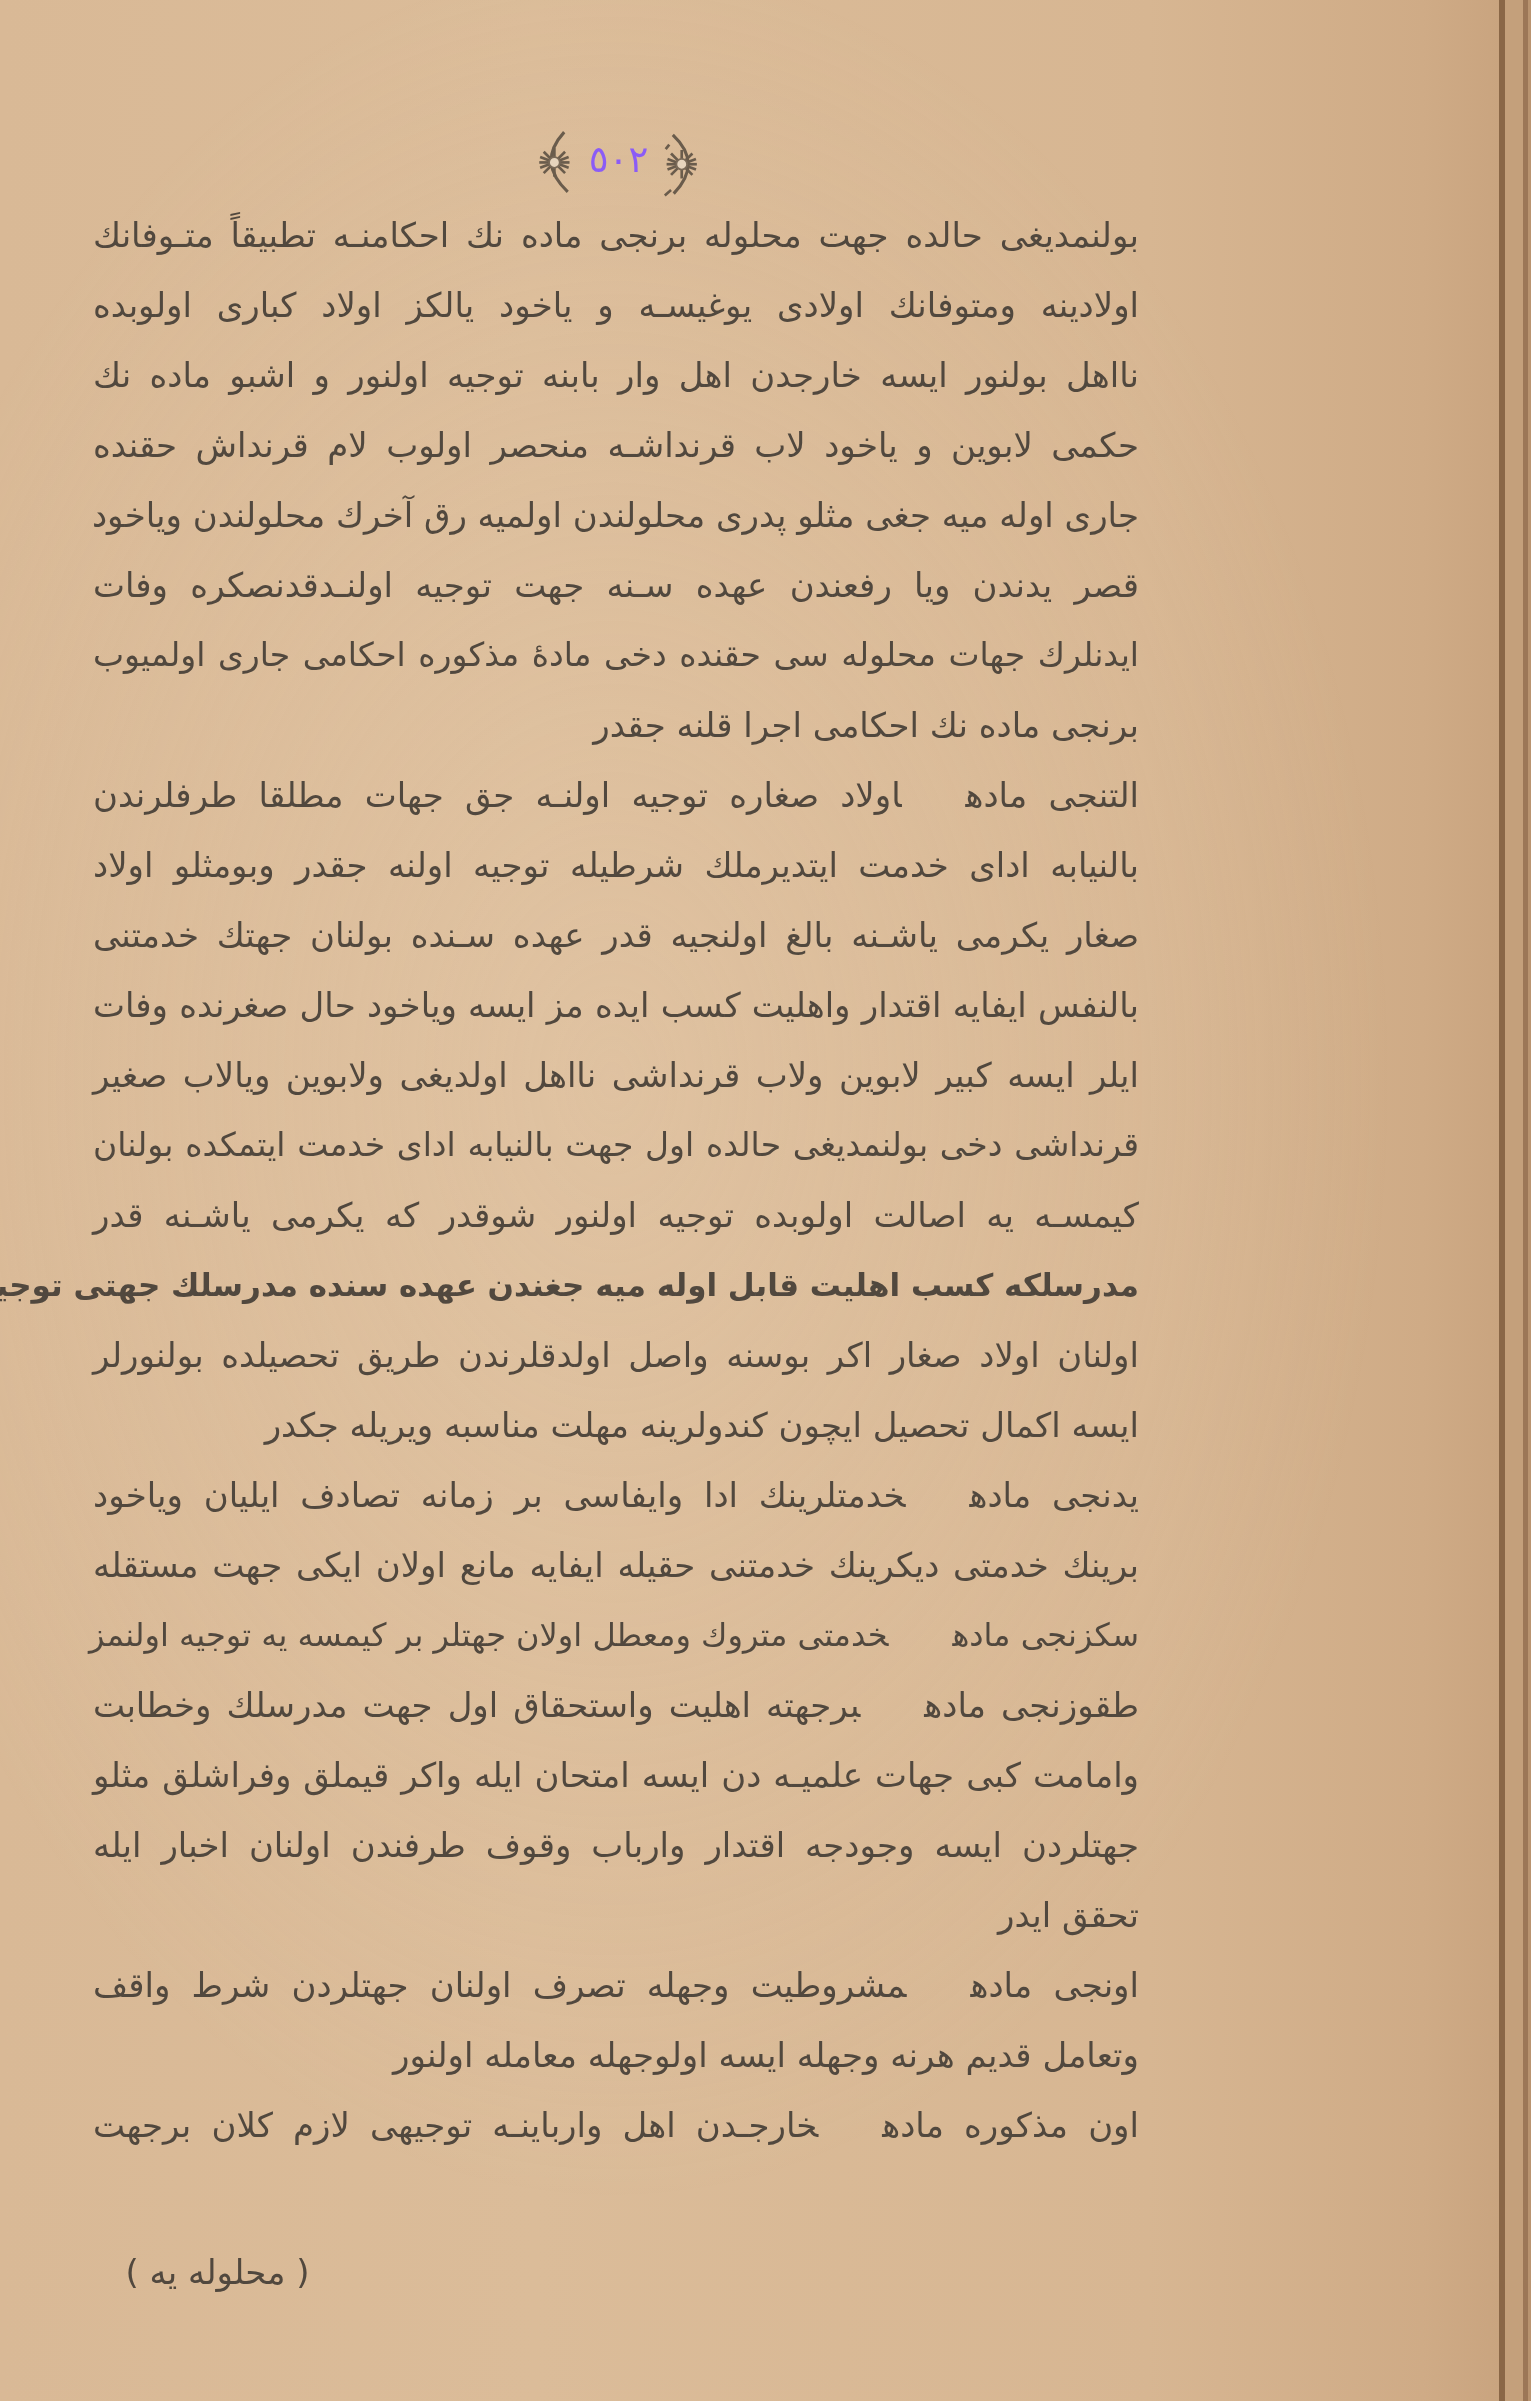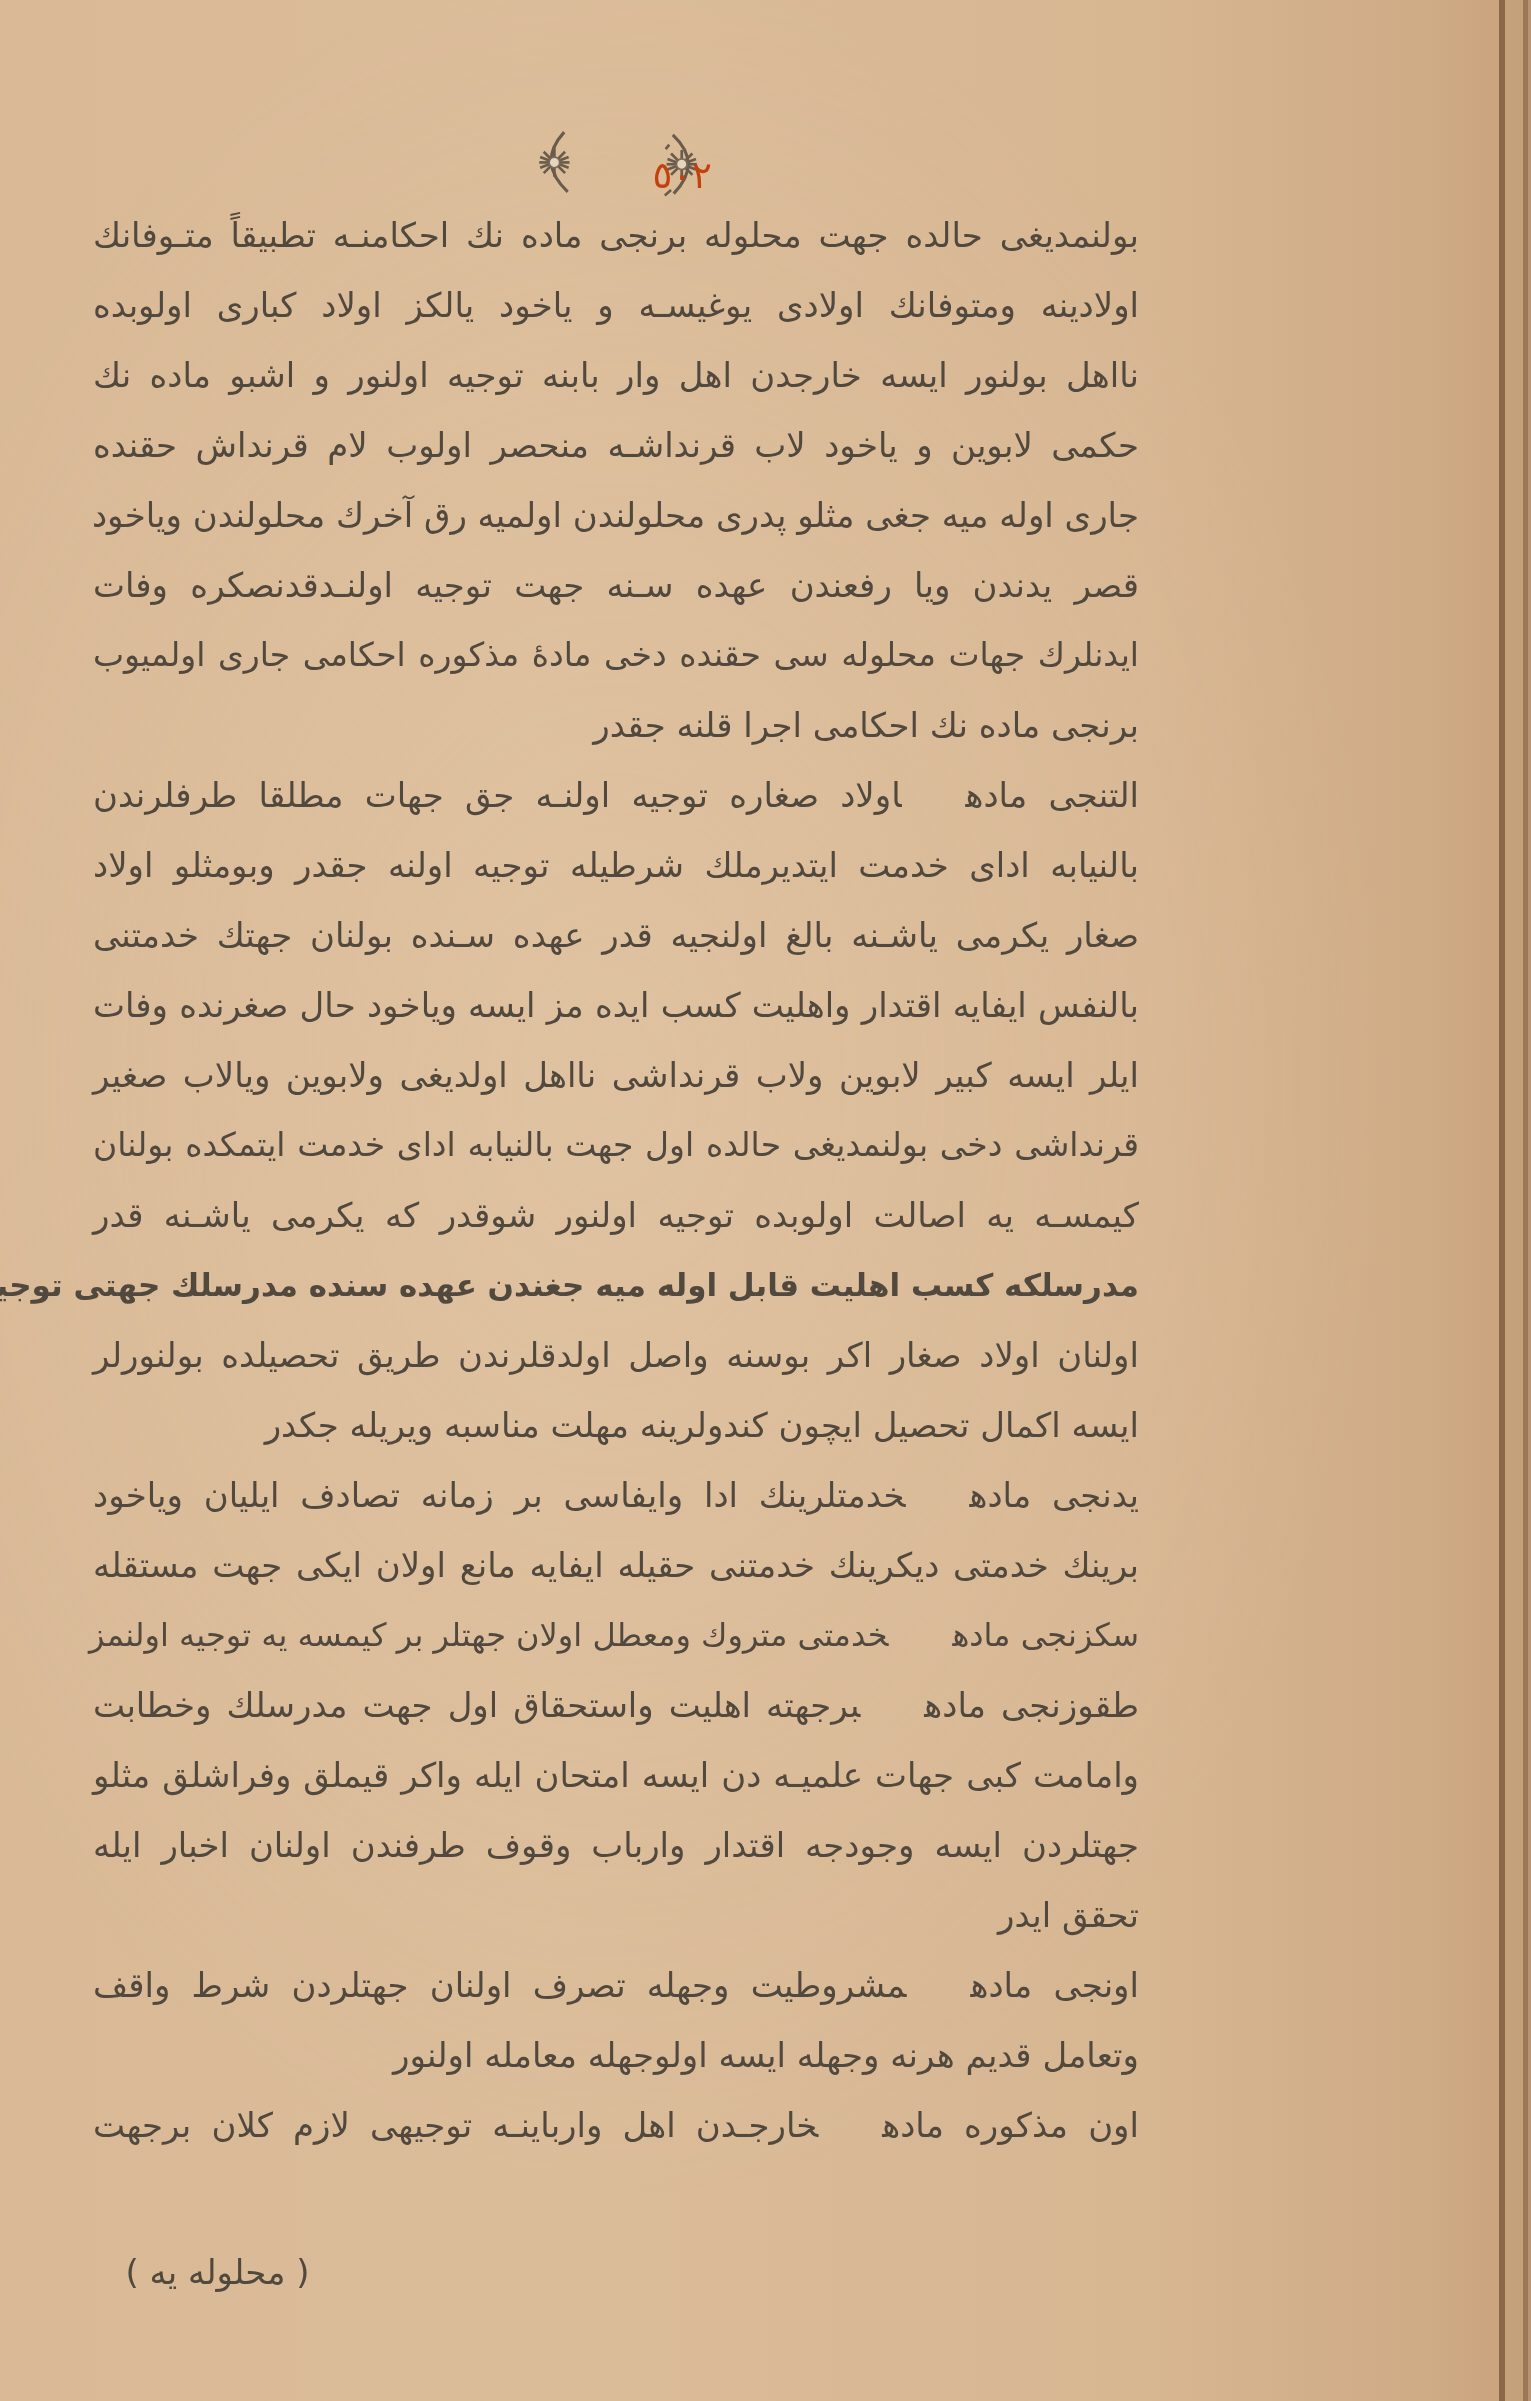--- a/index.html
+++ b/index.html
@@ -13,22 +13,22 @@
   }
   .spine { position: absolute; top: 0; height: 2401px; }
   .spine-dark1 { left: 1499px; width: 6.2px; background: #8a6747; }
   .spine-light { left: 1505px; width: 18px; background: #c4a07b; }
   .spine-dark2 { left: 1523px; width: 5.3px; background: #9c7757; }
   .spine-edge  { left: 1528px; width: 3.6px; background: #b99470; }
 
   .header { position: absolute; left: 525px; top: 124px; width: 187px; height: 76px; }
   .header svg { position: absolute; left: 0; top: 0; }
   .page-number {
-    position: absolute; left: 0; top: 16px; width: 187px; height: 76px;
-    line-height: 71px; text-align: right; font-size: 37px; color: #c2410c;
+    position: absolute; left: 0; top: 0; width: 187px; height: 76px;
+    line-height: 71px; text-align: center; font-size: 37px; color: #8b5cf6;
     direction: rtl;
   }
 
   .text-block {
     position: absolute; left: 93px; top: 200px; width: 1046px;
     direction: rtl;
   }
   .line {
     height: 70px; line-height: 70px; font-size: 34px;
     white-space: nowrap; overflow: visible;

